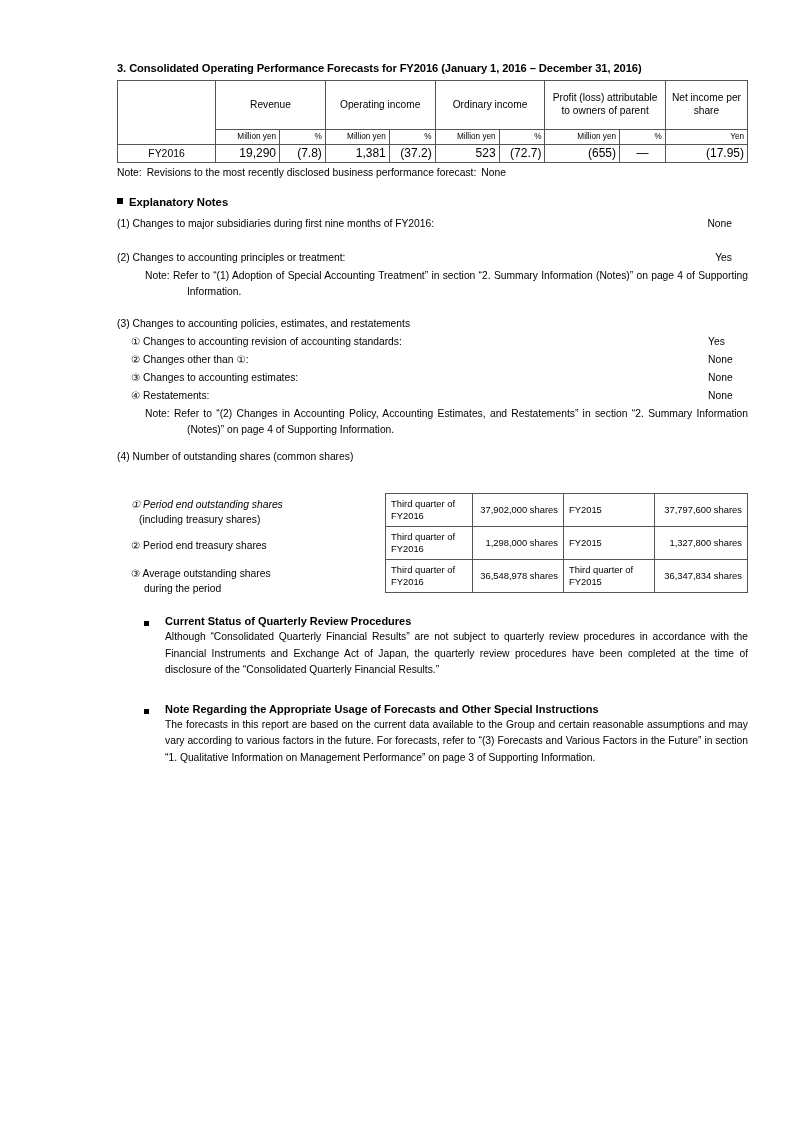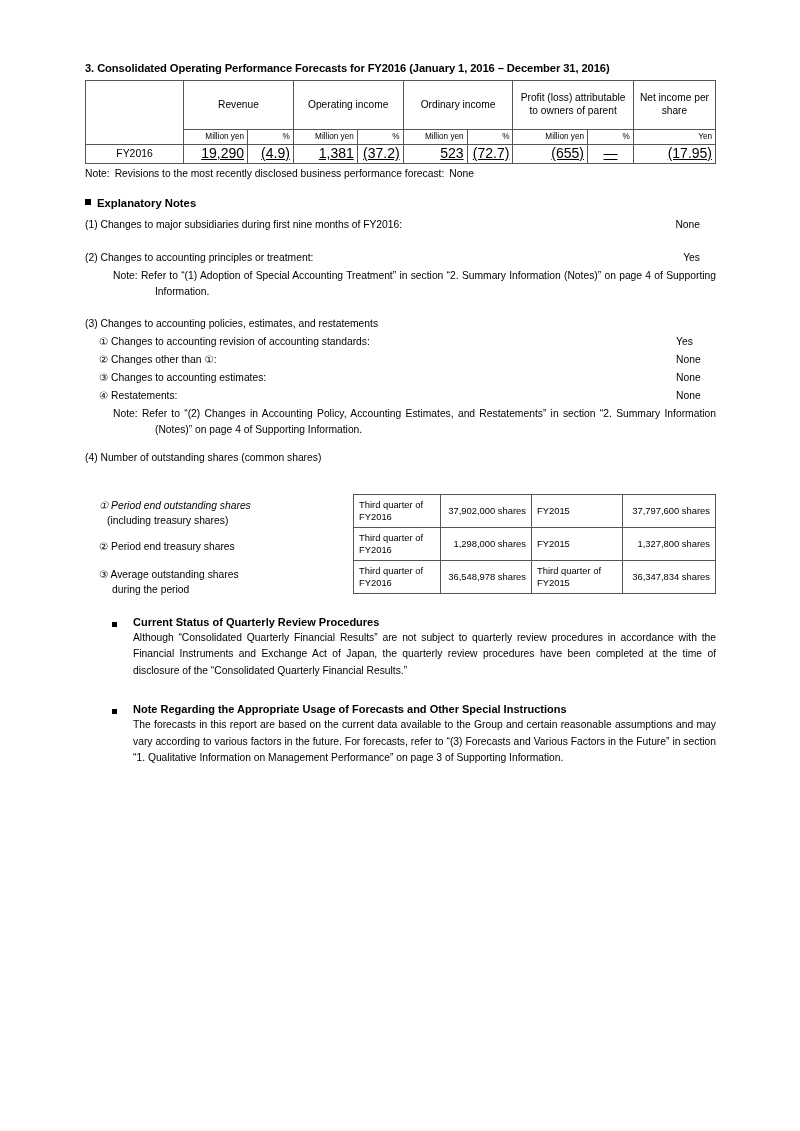--- a/index.html
+++ b/index.html
@@ -10,20 +10,21 @@
   body {
     font-family: "Liberation Sans", sans-serif;
     color: #000000;
   }
   .page {
     position: relative;
     width: 716px;
     height: 1131px;
     background: #ffffff;
     overflow: hidden;
+    margin-left: 32px;
   }
   .content {
     position: absolute;
     left: 85px;
     top: 62px;
     width: 631px;
   }
 
   
   .sec-heading {
@@ -66,22 +67,21 @@
   }
   table.fc td.rowlabel {
     text-align: center;
     height: 17px;
     font-size: 10.4px;
   }
   table.fc td.val {
     text-align: right;
     height: 17px;
     padding: 0 3px 0 0;
-    font-size: 14px;
-    text-decoration: underline;
+    font-size: 12px;
   }
   table.fc td.blank { border-bottom: 1px solid #555555; }
 
   .note-line {
     font-size: 10.3px;
     margin-top: 4px;
     white-space: nowrap;
   }
   .note-line .gap { display: inline-block; width: 5px; }
 
@@ -239,21 +239,21 @@
           <td class="unit">%</td>
           <td class="unit">Million yen</td>
           <td class="unit">%</td>
           <td class="unit">Million yen</td>
           <td class="unit">%</td>
           <td class="unit">Yen</td>
         </tr>
         <tr>
           <td class="rowlabel">FY2016</td>
           <td class="val">19,290</td>
-          <td class="val">(4.9)</td>
+          <td class="val">(7.8)</td>
           <td class="val">1,381</td>
           <td class="val">(37.2)</td>
           <td class="val">523</td>
           <td class="val">(72.7)</td>
           <td class="val">(655)</td>
           <td class="val" style="text-align:center;padding-right:0">—</td>
           <td class="val">(17.95)</td>
         </tr>
       </tbody>
     </table>

